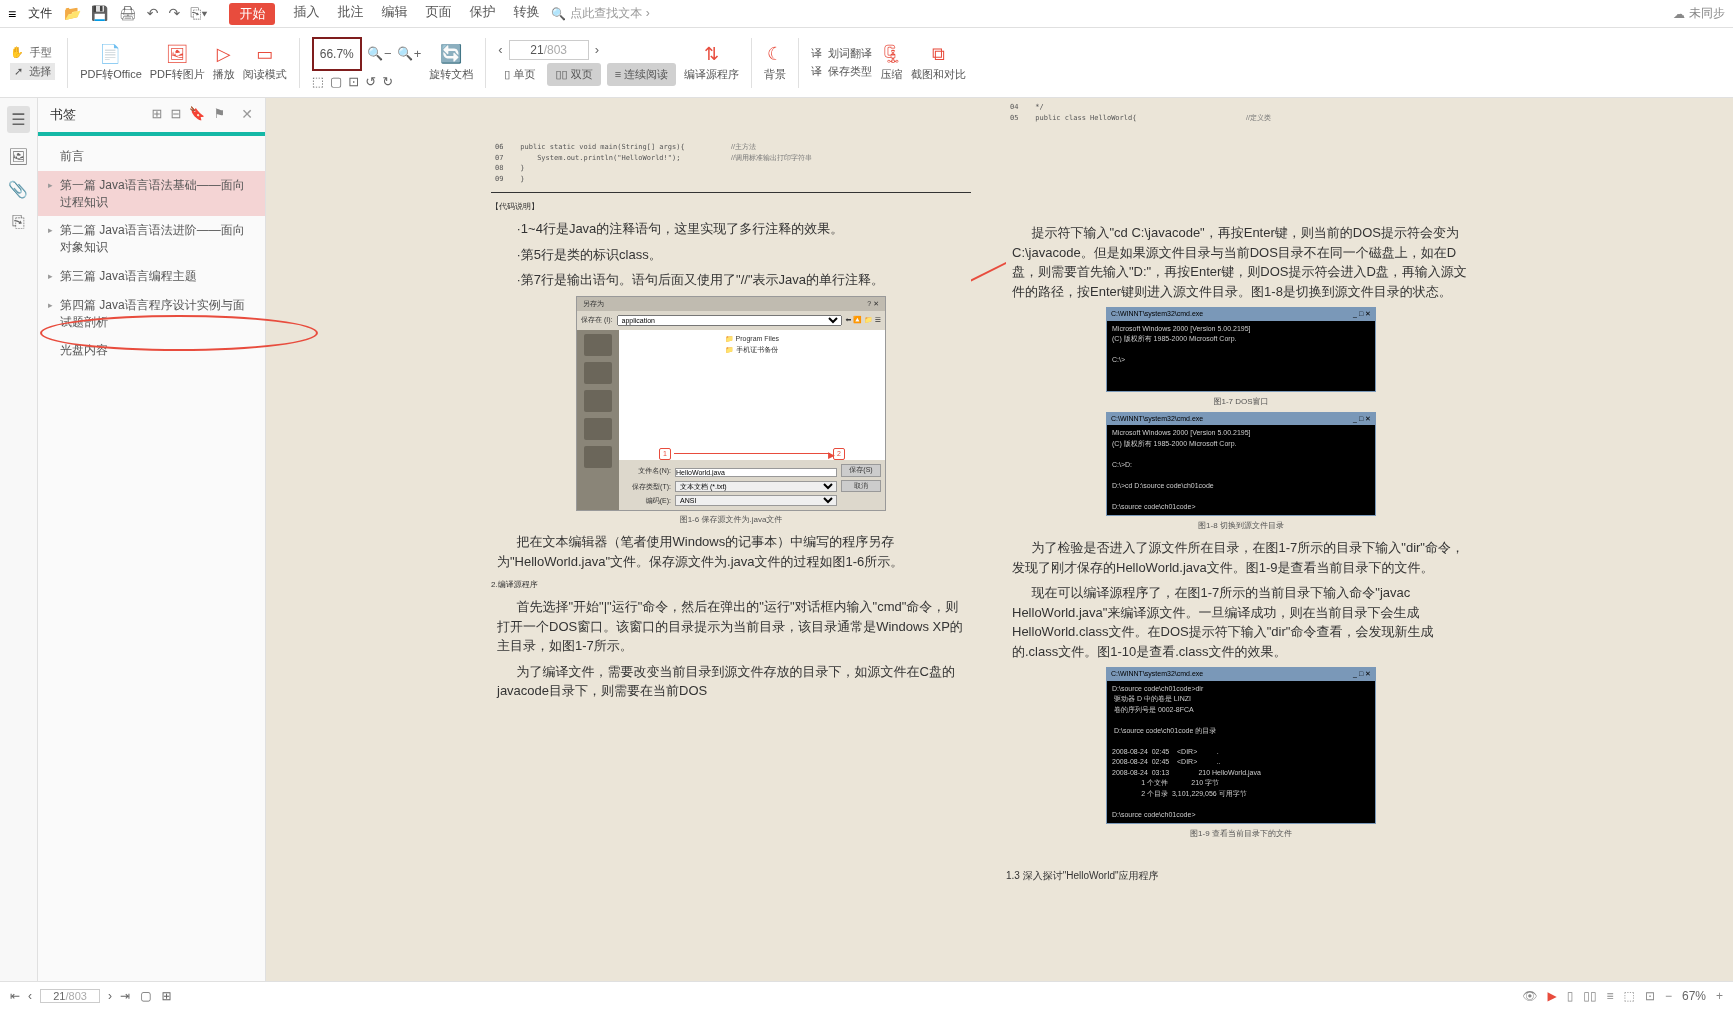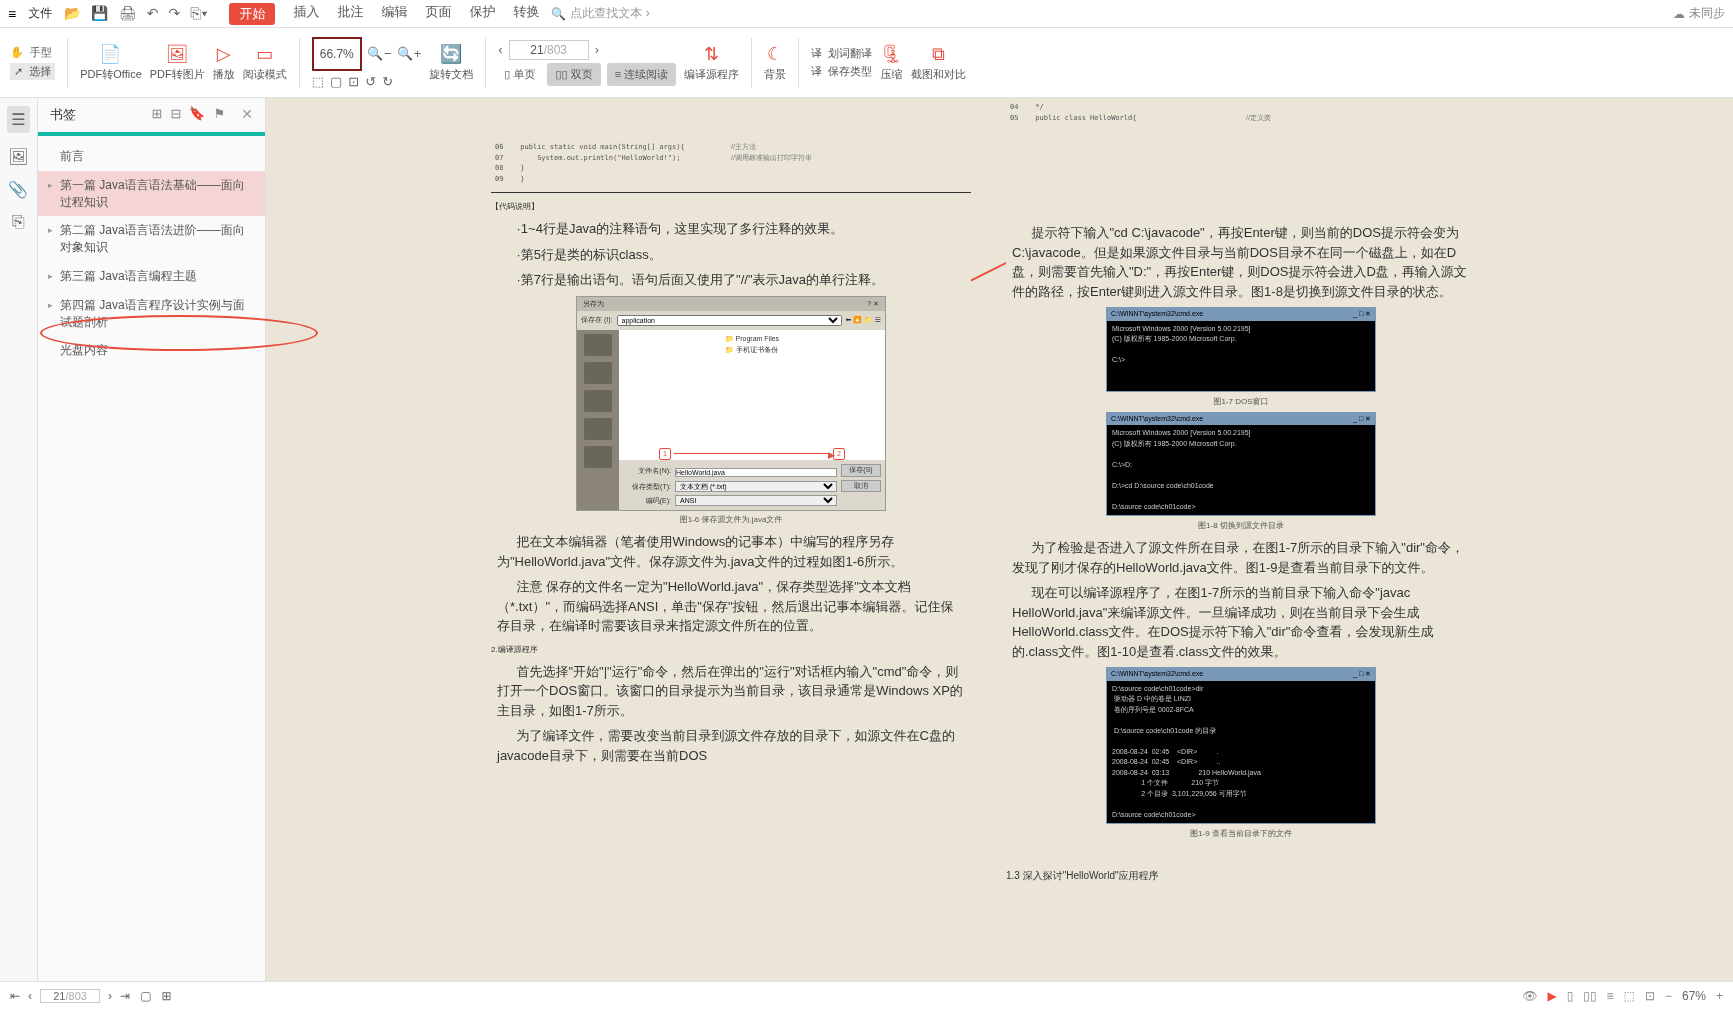--- a/index.html
+++ b/index.html
@@ -297,21 +297,20 @@
                       <select><option>ANSI</option></select>
                       <span style="width:40px"></span>
                     </div>
                 </div>
               </div>
             </div>
           </div>
           <div class="fig-cap">图1-6  保存源文件为.java文件</div>
         </div>
         <div class="para">把在文本编辑器（笔者使用Windows的记事本）中编写的程序另存为"HelloWorld.java"文件。保存源文件为.java文件的过程如图1-6所示。</div>
-        <div class="para">注意  保存的文件名一定为"HelloWorld.java"，保存类型选择"文本文档（*.txt）"，而编码选择ANSI，单击"保存"按钮，然后退出记事本编辑器。记住保存目录，在编译时需要该目录来指定源文件所在的位置。</div>
         <div class="sec-title">2.编译源程序</div>
         <div class="para">首先选择"开始"|"运行"命令，然后在弹出的"运行"对话框内输入"cmd"命令，则打开一个DOS窗口。该窗口的目录提示为当前目录，该目录通常是Windows XP的主目录，如图1-7所示。</div>
         <div class="para">为了编译文件，需要改变当前目录到源文件存放的目录下，如源文件在C盘的javacode目录下，则需要在当前DOS</div>
       </div>
 
       <div class="page page-right">
         <div class="code-snip" id="code-right">04    */                                                <span class="comment"></span>
 05    public class HelloWorld{                          <span class="comment">//定义类</span></div>
         <div style="height:90px"></div>
         <div class="para">提示符下输入"cd C:\javacode"，再按Enter键，则当前的DOS提示符会变为C:\javacode。但是如果源文件目录与当前DOS目录不在同一个磁盘上，如在D盘，则需要首先输入"D:"，再按Enter键，则DOS提示符会进入D盘，再输入源文件的路径，按Enter键则进入源文件目录。图1-8是切换到源文件目录的状态。</div>

